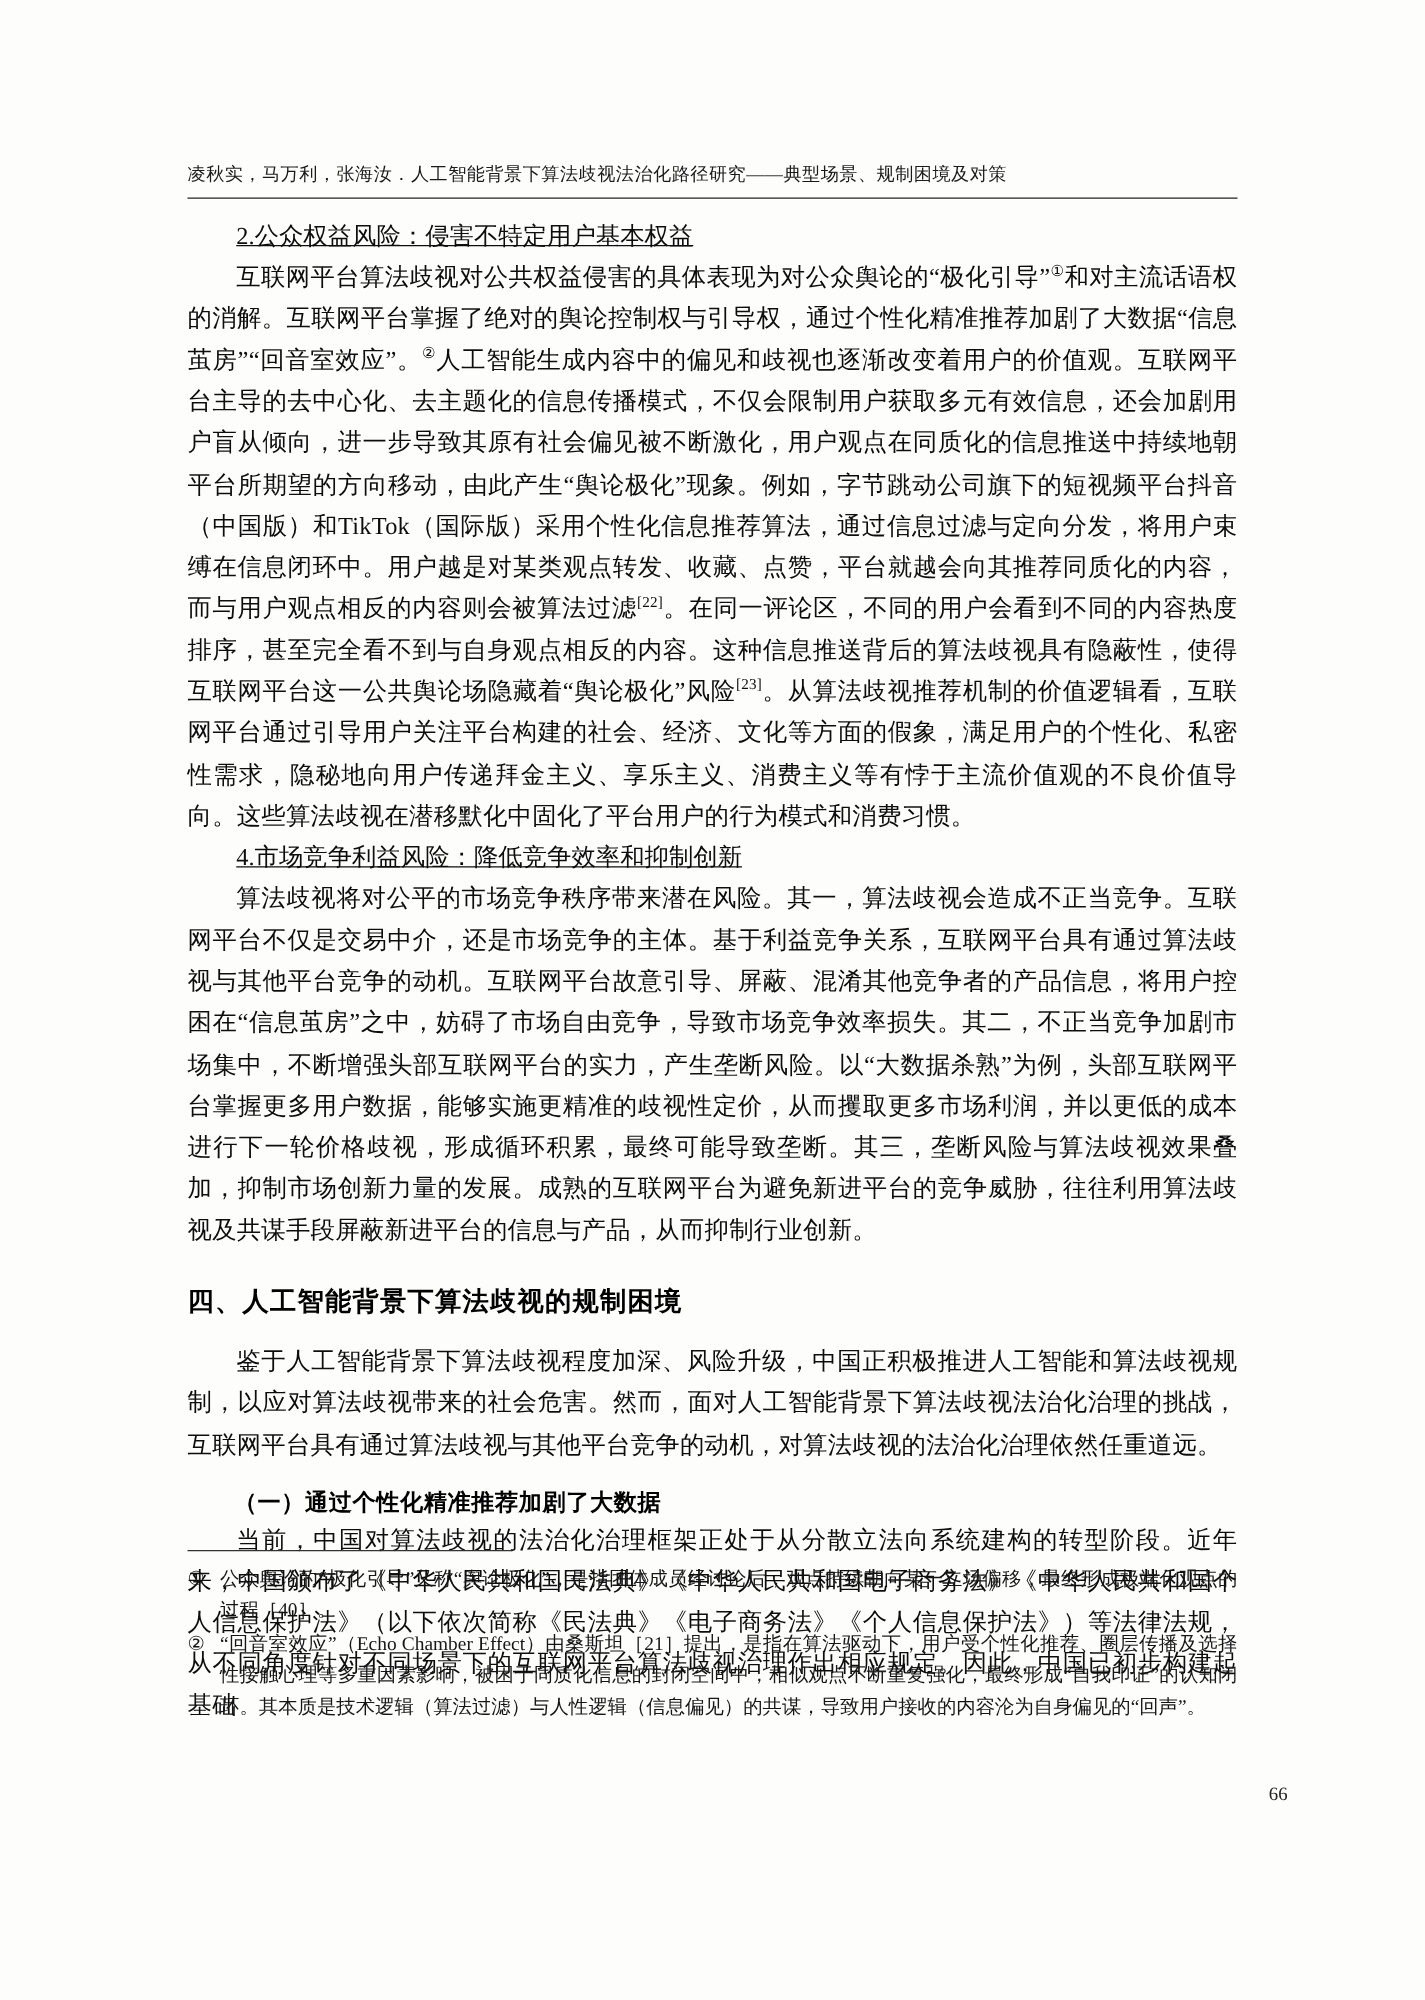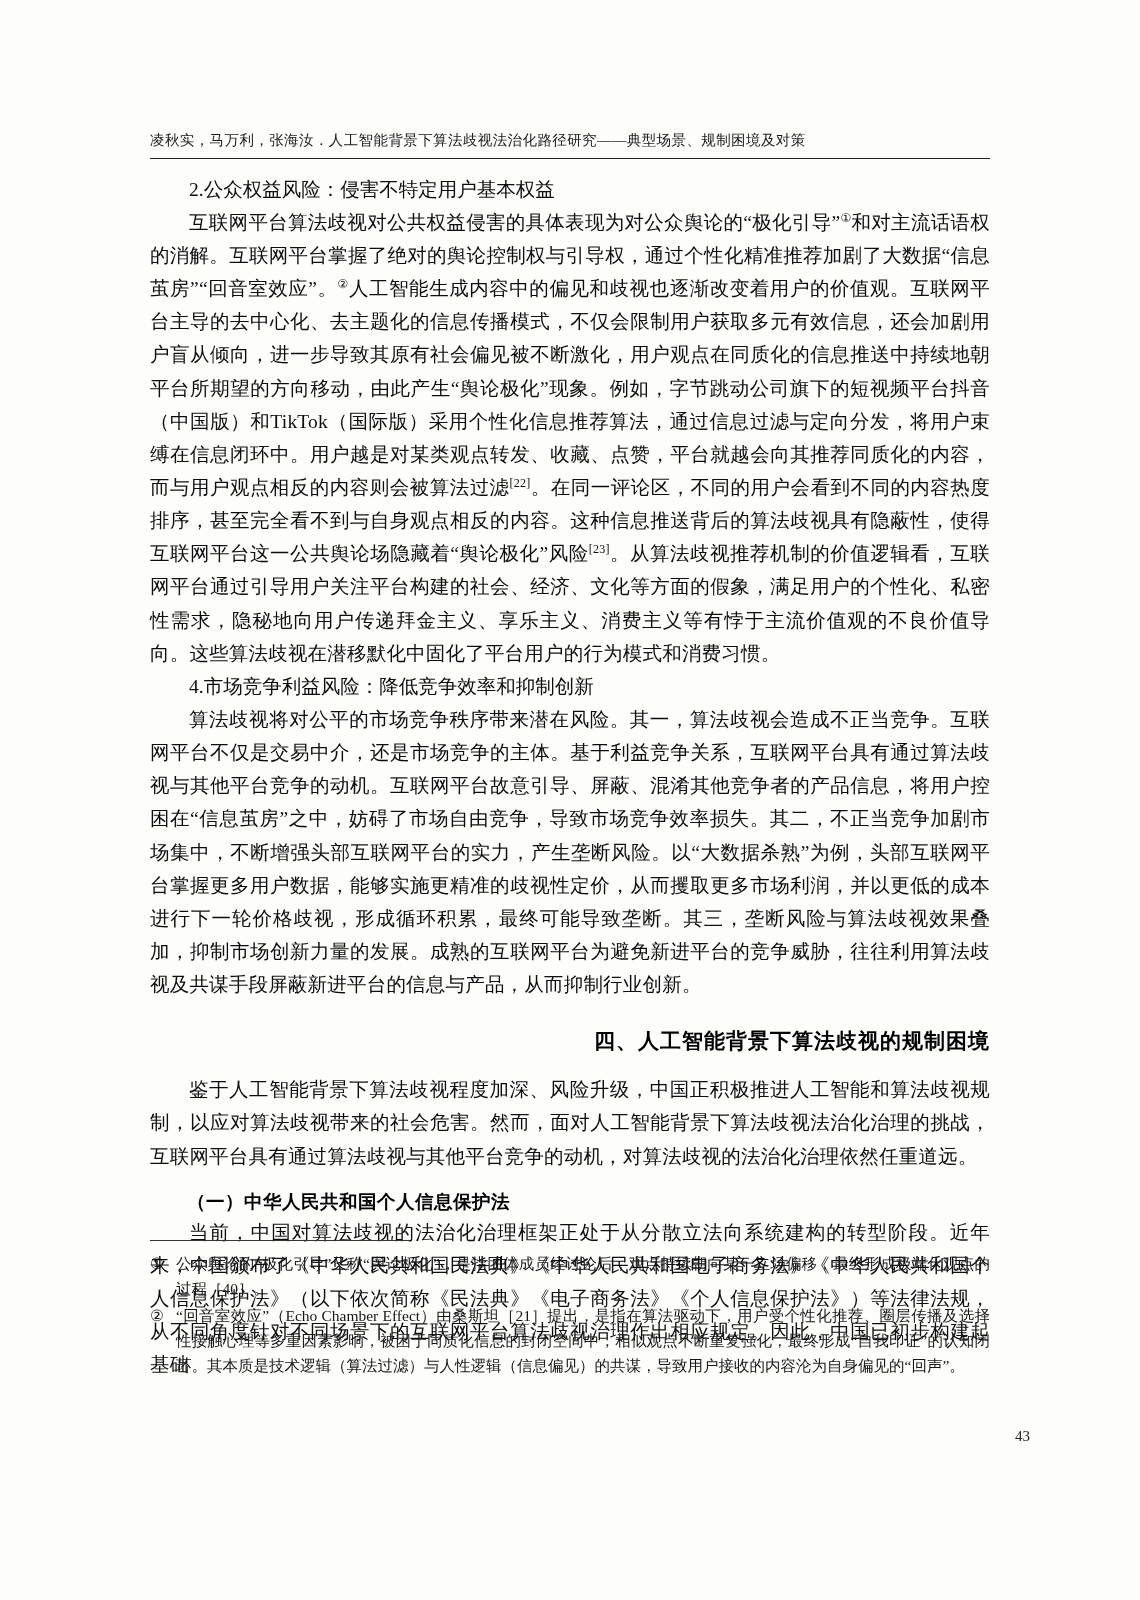--- a/index.html
+++ b/index.html
@@ -52,26 +52,27 @@
   }
   p.indent {
     text-indent: 2em;
   }
   p.sub-head {
     margin: 0;
     font-size: 19.5px;
     line-height: 1.70;
     text-indent: 2em;
     color: #0d0d0d;
+    text-decoration: underline;
   }
   h2.section {
     font-family: "DejaVu Sans", "Liberation Sans", sans-serif;
     font-size: 21px;
     font-weight: bold;
-    text-align: right;
+    text-align: left;
     margin: 26px 0 18px 0;
     letter-spacing: 1px;
     color: #000;
   }
   h3.subsection {
     font-family: "DejaVu Sans", "Liberation Sans", sans-serif;
     font-size: 18.5px;
     font-weight: bold;
     margin: 16px 0 2px 0;
     text-indent: 2em;
@@ -137,36 +138,36 @@
       <p class="para indent"><span>互联网平台算法歧视对公共权益侵害的具体表现为对公众舆论的“极化引导”</span><sup>①</sup><span>和对主流话语权的消解。互联网平台掌握了绝对的舆论控制权与引导权，通过个性化精准推荐加剧了大数据“信息茧房”“回音室效应”。</span><sup>②</sup><span>人工智能生成内容中的偏见和歧视也逐渐改变着用户的价值观。互联网平台主导的去中心化、去主题化的信息传播模式，不仅会限制用户获取多元有效信息，还会加剧用户盲从倾向，进一步导致其原有社会偏见被不断激化，用户观点在同质化的信息推送中持续地朝平台所期望的方向移动，由此产生“舆论极化”现象。例如，字节跳动公司旗下的短视频平台抖音（中国版）和TikTok（国际版）采用个性化信息推荐算法，通过信息过滤与定向分发，将用户束缚在信息闭环中。用户越是对某类观点转发、收藏、点赞，平台就越会向其推荐同质化的内容，而与用户观点相反的内容则会被算法过滤</span><sup>[22]</sup><span>。在同一评论区，不同的用户会看到不同的内容热度排序，甚至完全看不到与自身观点相反的内容。这种信息推送背后的算法歧视具有隐蔽性，使得互联网平台这一公共舆论场隐藏着“舆论极化”风险</span><sup>[23]</sup><span>。从算法歧视推荐机制的价值逻辑看，互联网平台通过引导用户关注平台构建的社会、经济、文化等方面的假象，满足用户的个性化、私密性需求，隐秘地向用户传递拜金主义、享乐主义、消费主义等有悖于主流价值观的不良价值导向。这些算法歧视在潜移默化中固化了平台用户的行为模式和消费习惯。</span></p>
 
       <p class="sub-head">4.市场竞争利益风险：降低竞争效率和抑制创新</p>
 
       <p class="para indent">算法歧视将对公平的市场竞争秩序带来潜在风险。其一，算法歧视会造成不正当竞争。互联网平台不仅是交易中介，还是市场竞争的主体。基于利益竞争关系，互联网平台具有通过算法歧视与其他平台竞争的动机。互联网平台故意引导、屏蔽、混淆其他竞争者的产品信息，将用户控困在“信息茧房”之中，妨碍了市场自由竞争，导致市场竞争效率损失。其二，不正当竞争加剧市场集中，不断增强头部互联网平台的实力，产生垄断风险。以“大数据杀熟”为例，头部互联网平台掌握更多用户数据，能够实施更精准的歧视性定价，从而攫取更多市场利润，并以更低的成本进行下一轮价格歧视，形成循环积累，最终可能导致垄断。其三，垄断风险与算法歧视效果叠加，抑制市场创新力量的发展。成熟的互联网平台为避免新进平台的竞争威胁，往往利用算法歧视及共谋手段屏蔽新进平台的信息与产品，从而抑制行业创新。</p>
 
       <h2 class="section">四、人工智能背景下算法歧视的规制困境</h2>
 
       <p class="para indent">鉴于人工智能背景下算法歧视程度加深、风险升级，中国正积极推进人工智能和算法歧视规制，以应对算法歧视带来的社会危害。然而，面对人工智能背景下算法歧视法治化治理的挑战，互联网平台具有通过算法歧视与其他平台竞争的动机，对算法歧视的法治化治理依然任重道远。</p>
 
-      <h3 class="subsection">（一）中华人民共和国个人信息保护法</h3>
+      <h3 class="subsection">（一）通过个性化精准推荐加剧了大数据</h3>
 
       <p class="para indent">当前，中国对算法歧视的法治化治理框架正处于从分散立法向系统建构的转型阶段。近年来，中国颁布了《中华人民共和国民法典》《中华人民共和国电子商务法》《中华人民共和国个人信息保护法》（以下依次简称《民法典》《电子商务法》《个人信息保护法》）等法律法规，从不同角度针对不同场景下的互联网平台算法歧视治理作出相应规定。因此，中国已初步构建起基础</p>
 
     </div>
   </div>
 
   <div class="footnotes">
     <div class="fn-rule"></div>
 
     <div class="fn">
       <div class="fn-mark">①</div>
       <div class="fn-text">公众舆论的“极化引导”又称“舆论极化”，是指团体成员经讨论后，观点持续朝向某一立场偏移，最终形成极端化观点的过程［40］。</div>
     </div>
 
     <div class="fn">
       <div class="fn-mark">②</div>
       <div class="fn-text">“回音室效应”（Echo Chamber Effect）由桑斯坦［21］提出，是指在算法驱动下，用户受个性化推荐、圈层传播及选择性接触心理等多重因素影响，被困于同质化信息的封闭空间中，相似观点不断重复强化，最终形成“自我印证”的认知闭环。其本质是技术逻辑（算法过滤）与人性逻辑（信息偏见）的共谋，导致用户接收的内容沦为自身偏见的“回声”。</div>
     </div>
   </div>
 
-  <div class="page-number">43</div>
+  <div class="page-number">66</div>
 
 </div>
 
 </body></html>

